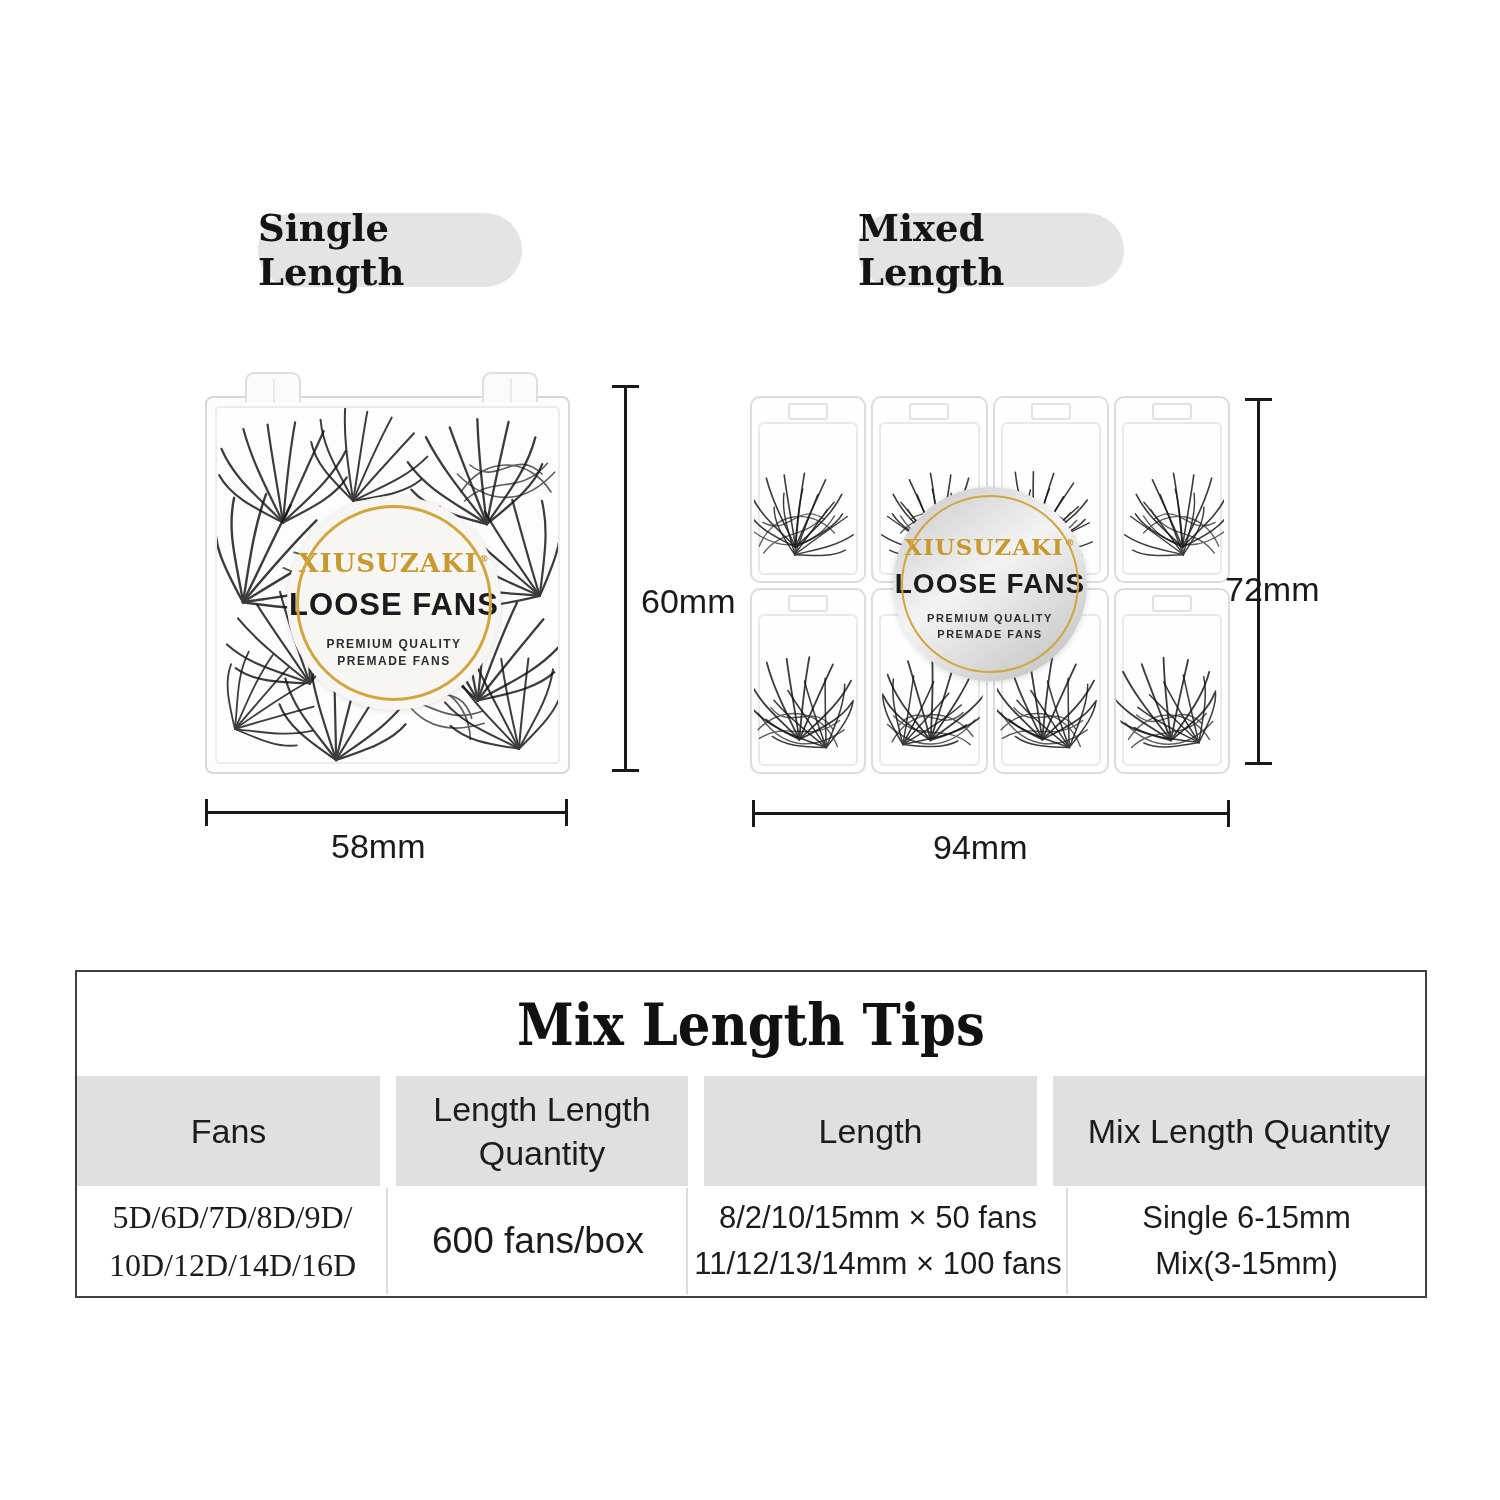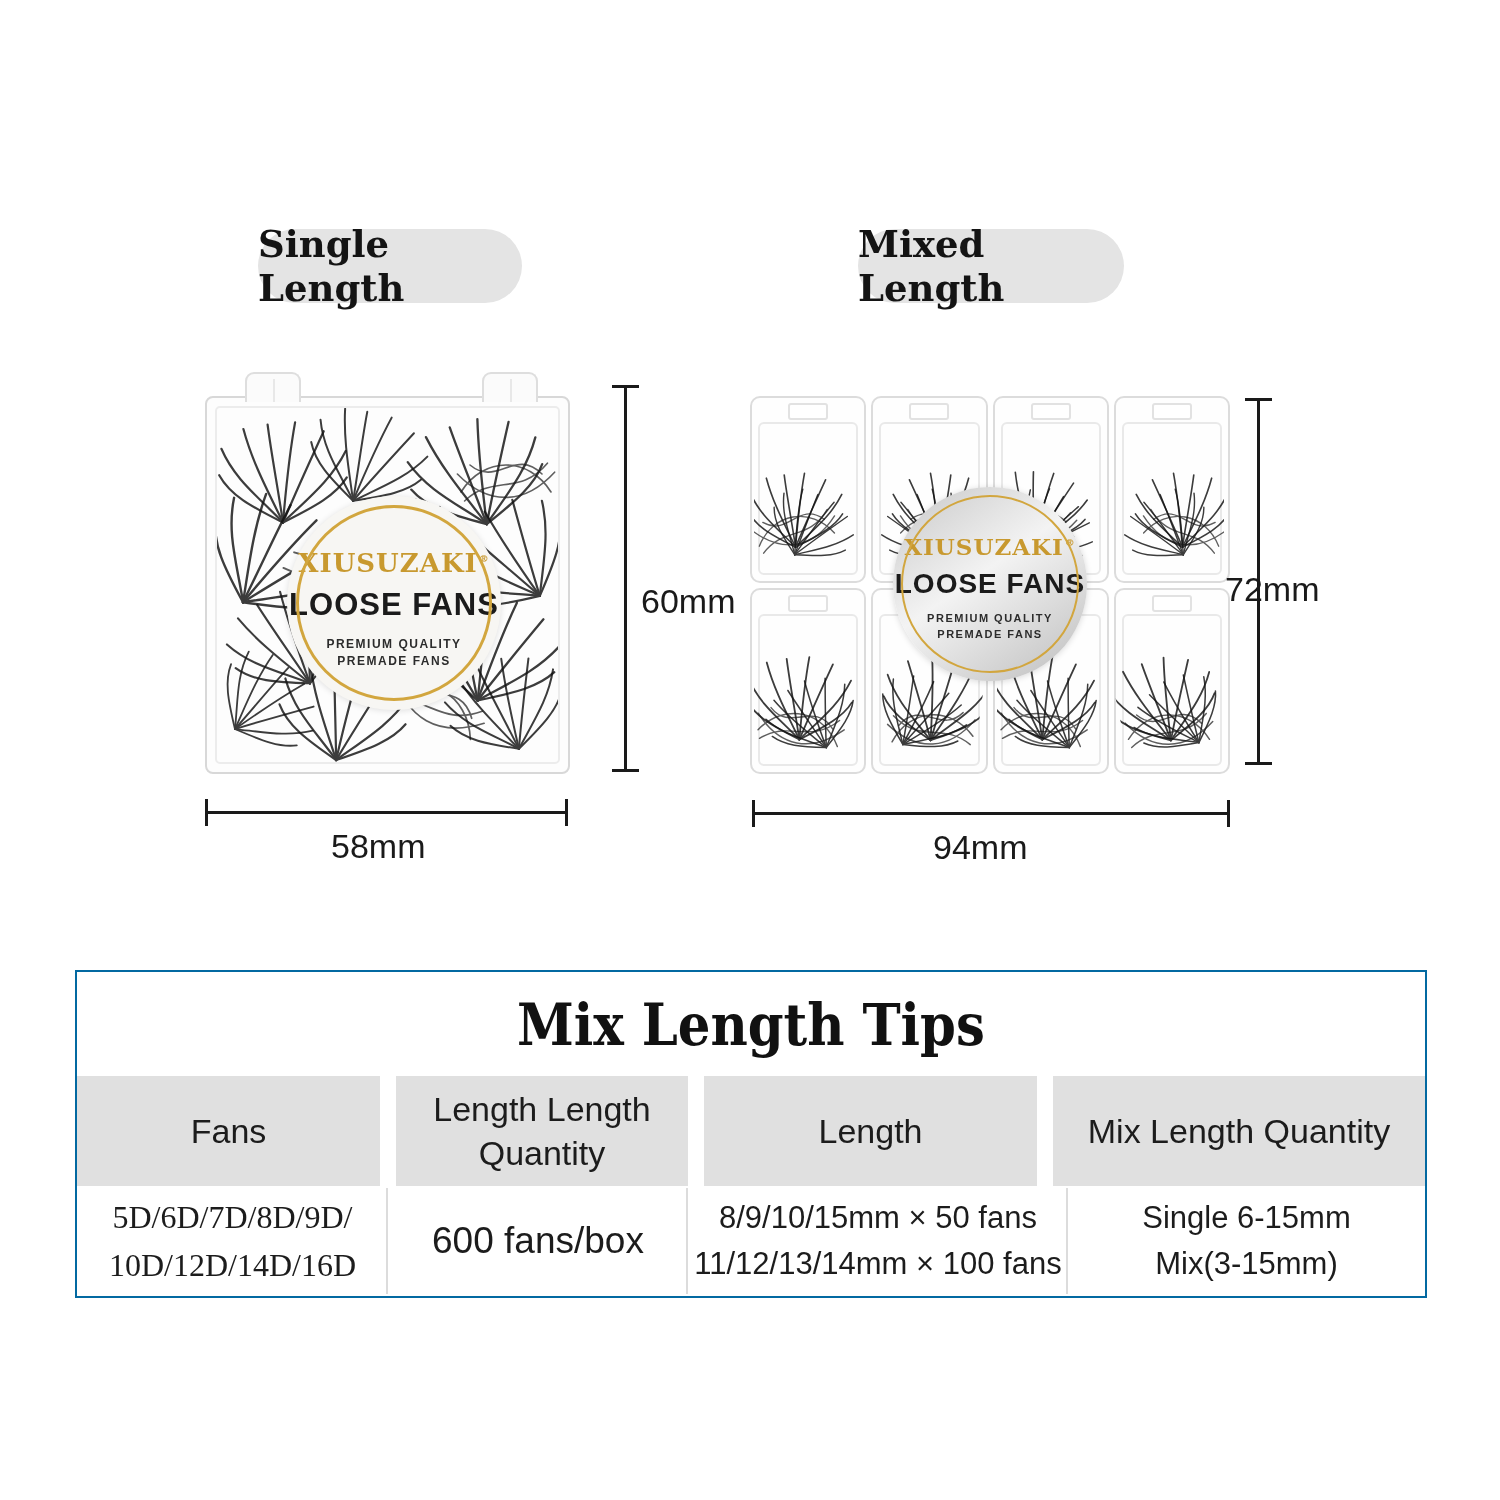--- a/index.html
+++ b/index.html
@@ -6,21 +6,21 @@
   body{
     width:1500px;height:1500px;position:relative;overflow:hidden;
     background:#ffffff;color:#1a1a1a;
     font-family:"Liberation Sans", sans-serif;
   }
 
   
   .pill{
     position:absolute;background:#e4e4e4;border-radius:44px;
     display:flex;align-items:center;justify-content:center;
-    font-family:"DejaVu Serif", serif;font-weight:700;font-size:37px;color:#141414;margin-top:16px;
+    font-family:"DejaVu Serif", serif;font-weight:700;font-size:37px;color:#141414;
   }
   #pill-single{left:258px;top:213px;width:264px;height:74px}
   #pill-mixed{left:858px;top:213px;width:266px;height:74px}
 
   
   .clearbox{position:absolute;background:#fdfdfd;border:2px solid #d8d8d8;border-radius:8px}
   #box-single{left:205px;top:396px;width:361px;height:374px}
   .hinge{
     position:absolute;top:-26px;width:52px;height:28px;background:#fbfbfb;
     border:2px solid #dedede;border-bottom:none;border-radius:9px 9px 0 0;
@@ -83,21 +83,21 @@
   .dim-h .cap.l{left:0} .dim-h .cap.r{right:0}
   #dim-58{left:205px;top:799px;width:363px}
   #dim-94{left:752px;top:800px;width:478px}
   .dim-label{position:absolute;font-size:34px;color:#1a1a1a;white-space:nowrap}
   #lbl-60{left:641px;top:582px}
   #lbl-72{left:1225px;top:570px}
   #lbl-58{left:331px;top:827px}
   #lbl-94{left:933px;top:828px}
 
   
-  #tips-table{position:absolute;left:75px;top:970px;width:1352px;background:#fff;border:2px solid #0369a1;box-sizing:border-box}
+  #tips-table{position:absolute;left:75px;top:970px;width:1352px;background:#fff;border:2px solid #404040;box-sizing:border-box}
   .t-title{height:104px;display:flex;align-items:center;justify-content:center}
   .t-title span{
     display:inline-block;font-family:"DejaVu Serif", serif;font-weight:700;
     font-size:57px;color:#111;transform:scaleX(.9);white-space:nowrap;
   }
   .t-head{display:flex;gap:16px;background:#fff}
   .t-head .hc{
     background:#e0e0e0;height:110px;display:flex;align-items:center;justify-content:center;
     text-align:center;font-size:34px;color:#1c1c1c;box-sizing:border-box;line-height:1.3;
   }
@@ -312,21 +312,21 @@
   </div>
   <div class="t-body">
     <div class="bc bc1">
       <span>5D/6D/7D/8D/9D/</span>
       <span>10D/12D/14D/16D</span>
     </div>
     <div class="bc bc2">
       <span>600 fans/box</span>
     </div>
     <div class="bc bc3">
-      <span>8/9/10/15mm × 50 fans</span>
+      <span>8/2/10/15mm × 50 fans</span>
       <span>11/12/13/14mm × 100 fans</span>
     </div>
     <div class="bc bc4">
       <span>Single 6-15mm</span>
       <span>Mix(3-15mm)</span>
     </div>
   </div>
 </div>
 
 </body></html>

